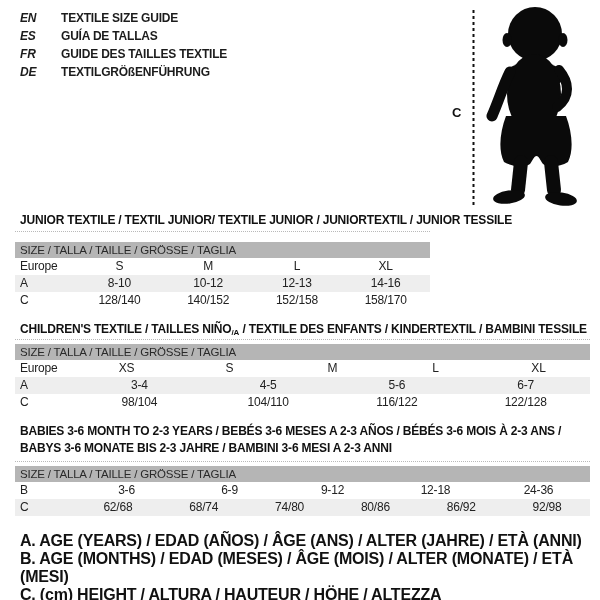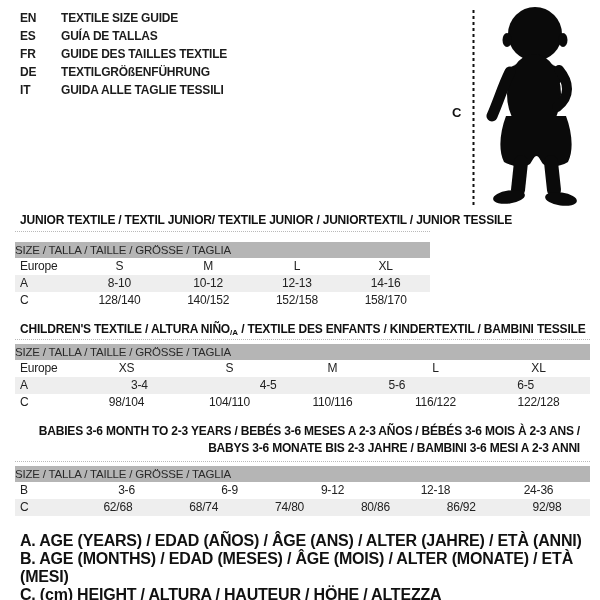--- a/index.html
+++ b/index.html
@@ -4,41 +4,41 @@
 <style>
   html,body{margin:0;padding:0;}
   body{
     width:600px;height:600px;position:relative;background:#ffffff;
     font-family:"Liberation Sans",sans-serif;color:#1c1c1c;overflow:hidden;
     letter-spacing:-0.2px;
   }
   
   #lang-block{position:absolute;left:20px;top:9px;}
   .lang-row{display:flex;height:18px;line-height:18px;font-size:12px;font-weight:bold;}
-  .lang-code{width:41px;}
+  .lang-code{width:41px;font-style:italic;}
   
   #figure-svg{position:absolute;left:440px;top:0px;}
   #figure-c{position:absolute;left:452px;top:105px;font-size:13px;font-weight:bold;color:#111;}
   
-  .section-title{position:absolute;left:20px;font-size:12px;font-weight:bold;color:#111;white-space:nowrap;text-align:right;}
+  .section-title{position:absolute;left:20px;font-size:12px;font-weight:bold;color:#111;white-space:nowrap;}
   #title1{top:213px;}
   #title2{top:322px;}
   #title3{top:423px;line-height:17px;white-space:normal;width:560px;}
   .sub{font-size:8px;vertical-align:-2px;letter-spacing:0;}
   
   .top-rule{position:absolute;border-top:1px dotted #b9b9b9;height:0;}
   #rule1{left:15px;top:231px;width:415px;}
   #rule2{left:15px;top:339px;width:575px;}
   #rule3{left:15px;top:461px;width:575px;}
   
   .size-table{position:absolute;font-size:12px;color:#222;}
   #table1{left:15px;top:242px;width:415px;}
   #table2{left:15px;top:344px;width:575px;}
   #table3{left:15px;top:466px;width:575px;}
-  .bar{height:16px;line-height:16px;background:#b5b5b5;color:#2a2a2a;font-size:11.5px;}
+  .bar{height:16px;line-height:16px;background:#b5b5b5;color:#2a2a2a;font-size:11.5px;padding-left:5px;}
   .trow{display:flex;height:17px;line-height:17px;}
   .trow.shaded{background:#eeeeee;}
   .tlabel{width:60px;padding-left:5px;box-sizing:border-box;}
   .tcell{flex:1;text-align:center;}
   
   #notes{position:absolute;left:20px;top:532px;font-size:16px;font-weight:bold;line-height:18px;color:#111;}
 </style>
 </head>
 <body>
 
@@ -51,24 +51,20 @@
     <span class="lang-code">ES</span>
     <span class="lang-text">GUÍA DE TALLAS</span>
   </div>
   <div class="lang-row">
     <span class="lang-code">FR</span>
     <span class="lang-text">GUIDE DES TAILLES TEXTILE</span>
   </div>
   <div class="lang-row">
     <span class="lang-code">DE</span>
     <span class="lang-text">TEXTILGRÖßENFÜHRUNG</span>
-  </div>
-  <div class="lang-row">
-    <span class="lang-code">IT</span>
-    <span class="lang-text">GUIDA ALLE TAGLIE TESSILI</span>
   </div>
 </div>
 
 <svg id="figure-svg" width="160" height="215" viewBox="0 0 160 215" xmlns="http://www.w3.org/2000/svg">
   <line x1="33.5" y1="10" x2="33.5" y2="208" stroke="#111111" stroke-width="2" stroke-dasharray="3 3"></line>
   <g fill="#0a0a0a" stroke="#0a0a0a" transform="translate(45,4)">
     <ellipse cx="50" cy="30" rx="27" ry="27" stroke="none"></ellipse>
     <ellipse cx="22" cy="36" rx="4.5" ry="7" stroke="none"></ellipse>
     <ellipse cx="78" cy="36" rx="4.5" ry="7" stroke="none"></ellipse>
     <ellipse cx="49" cy="72" rx="30" ry="14" stroke="none"></ellipse>
@@ -105,45 +101,44 @@
   <div class="trow">
     <span class="tlabel">C</span>
     <span class="tcell">128/140</span>
     <span class="tcell">140/152</span>
     <span class="tcell">152/158</span>
     <span class="tcell">158/170</span>
   </div>
 </div>
 
 <div class="section-title" id="title2">
-  <span>CHILDREN'S TEXTILE / ALTURA NIÑO</span><span class="sub">/A</span><span> / TEXTILE DES ENFANTS / KINDERTEXTIL / BAMBINI TESSILE</span>
+  <span>CHILDREN'S TEXTILE / TAILLES NIÑO</span><span class="sub">/A</span><span> / TEXTILE DES ENFANTS / KINDERTEXTIL / BAMBINI TESSILE</span>
 </div>
 <div class="top-rule" id="rule2"></div>
 <div class="size-table" id="table2">
   <div class="bar">SIZE / TALLA / TAILLE / GRÖSSE / TAGLIA</div>
   <div class="trow">
     <span class="tlabel">Europe</span>
     <span class="tcell">XS</span>
     <span class="tcell">S</span>
     <span class="tcell">M</span>
     <span class="tcell">L</span>
     <span class="tcell">XL</span>
   </div>
   <div class="trow shaded">
     <span class="tlabel">A</span>
     <span class="tcell">3-4</span>
     <span class="tcell">4-5</span>
     <span class="tcell">5-6</span>
-    <span class="tcell">6-5</span>
+    <span class="tcell">6-7</span>
   </div>
   <div class="trow">
     <span class="tlabel">C</span>
     <span class="tcell">98/104</span>
     <span class="tcell">104/110</span>
-    <span class="tcell">110/116</span>
     <span class="tcell">116/122</span>
     <span class="tcell">122/128</span>
   </div>
 </div>
 
 <div class="section-title" id="title3">
   <div>BABIES 3-6 MONTH TO 2-3 YEARS / BEBÉS 3-6 MESES A 2-3 AÑOS / BÉBÉS 3-6 MOIS À 2-3 ANS /</div>
   <div>BABYS 3-6 MONATE BIS 2-3 JAHRE / BAMBINI 3-6 MESI A 2-3 ANNI</div>
 </div>
 <div class="top-rule" id="rule3"></div>

